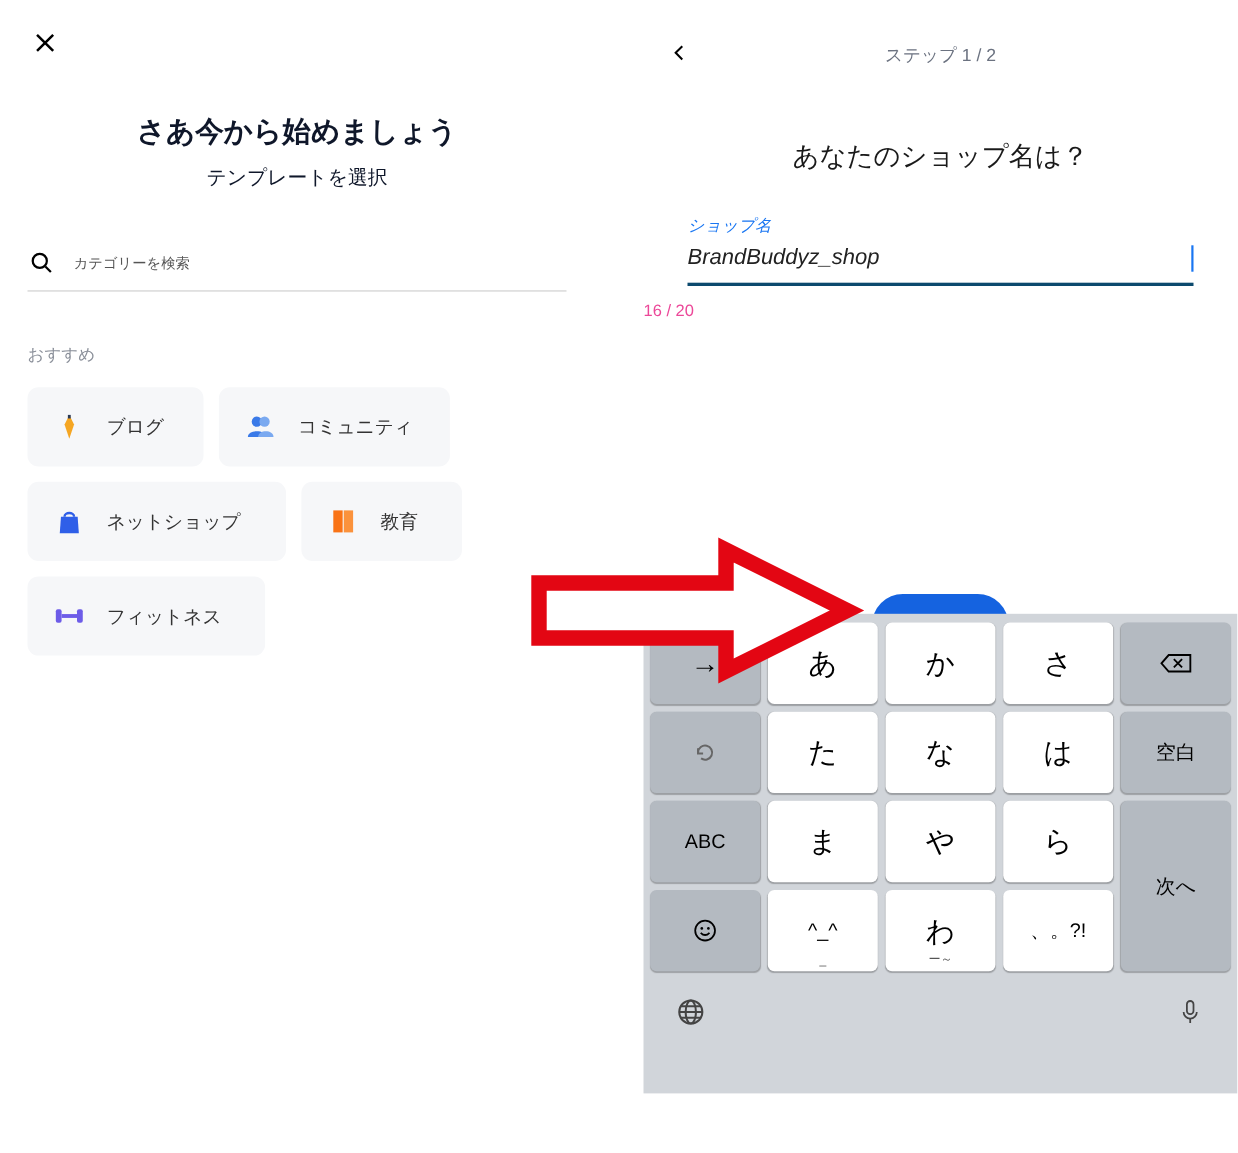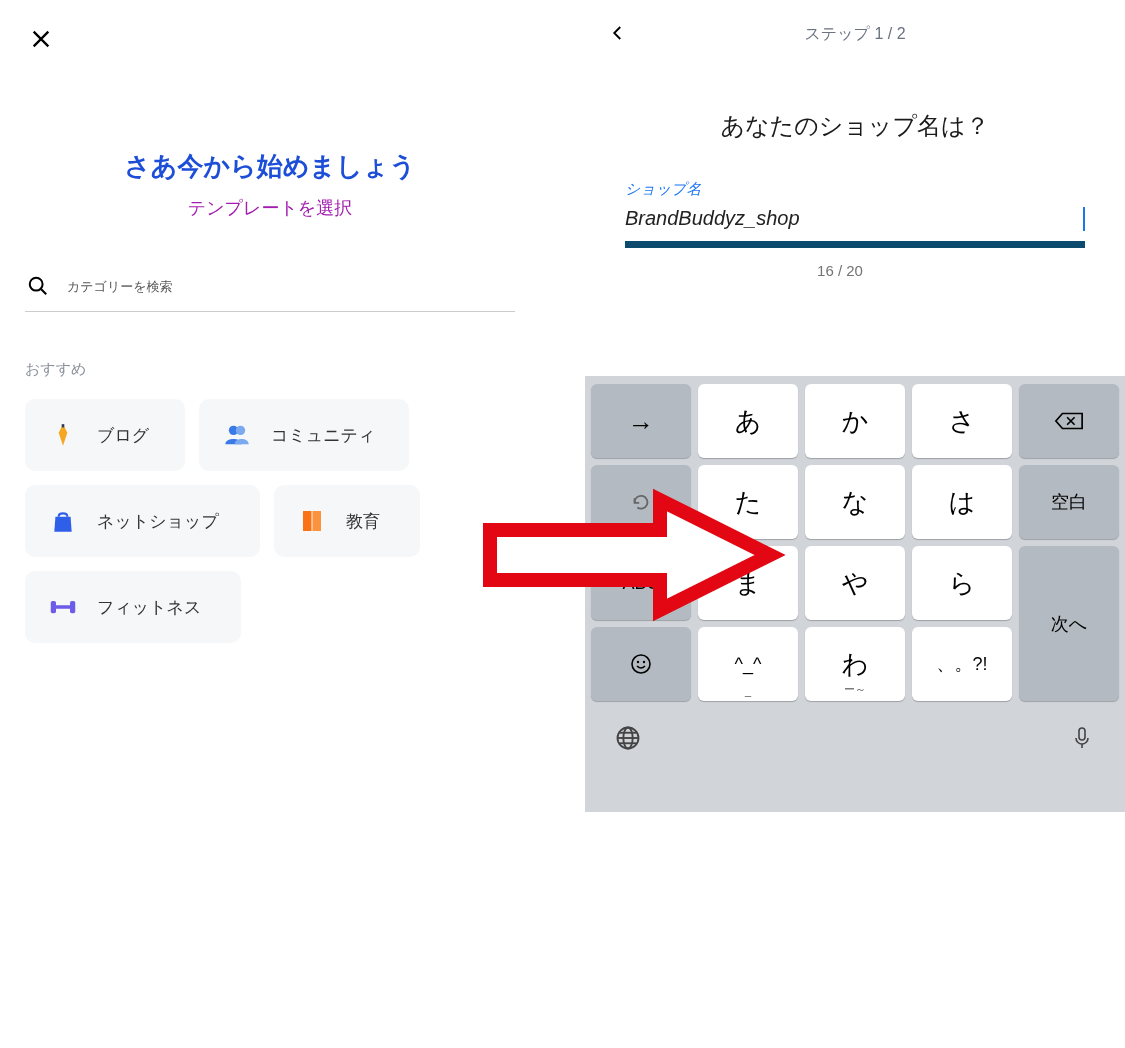--- a/index.html
+++ b/index.html
@@ -23,30 +23,30 @@
 }
 .close-btn {
   font-size: 28px;
   font-weight: 300;
   cursor: pointer;
   padding: 5px;
   display: inline-block;
 }
 .left-title {
   text-align: center;
-  margin-top: 87px;
+  margin-top: 40px;
   font-size: 26px;
   font-weight: 700;
-  color: #1d4ed8;
+  color: #0f172a;
 }
 .left-subtitle {
   text-align: center;
   margin-top: 12px;
   font-size: 18px;
-  color: #a21caf;
+  color: #0f172a;
 }
 .search-row {
   display: flex;
   align-items: center;
   margin-top: 55px;
   border-bottom: 1px solid #ccc;
   padding-bottom: 14px;
 }
 .search-icon {
   width: 22px;
@@ -86,23 +86,23 @@
   font-size: 17px;
   color: #333;
   font-weight: 500;
 }
 .cat-icon { width: 28px; height: 28px; display: flex; align-items: center; justify-content: center; }
 
 
 .screen-right {
   position: absolute;
   left: 585px;
-  top: 0;
+  top: 16px;
   width: 540px;
-  height: 812px;
+  height: 978px;
 }
 .right-header {
   display: flex;
   align-items: center;
   padding: 18px 20px 0;
   position: relative;
   height: 50px;
 }
 .back-btn {
   font-size: 24px;
@@ -125,40 +125,40 @@
 }
 .field {
   margin: 38px 40px 0;
   font-style: italic;
 }
 .field-label {
   color: #1976f2;
   font-size: 15px;
 }
 .field-input-wrap {
-  border-bottom: 7px solid #0c4a6e;
+  border-bottom: 3px solid #0c4a6e;
   padding: 8px 0 10px;
   display: flex;
 }
 .field-input {
   border: none;
   outline: none;
   font-size: 20px;
   flex: 1;
   color: #222;
   background: transparent;
 }
 .cursor-bar {
   width: 2px;
   height: 24px;
   background: #1976f2;
 }
 .char-count {
-  text-align: center;
-  color: #737373;
+  text-align: left;
+  color: #ec4899;
   font-size: 15px;
   margin: 14px 30px 0 0;
 }
 .next-btn {
   background: #1563e0;
   color: #fff;
   border: none;
   border-radius: 999px;
   padding: 16px 34px;
   font-size: 18px;

